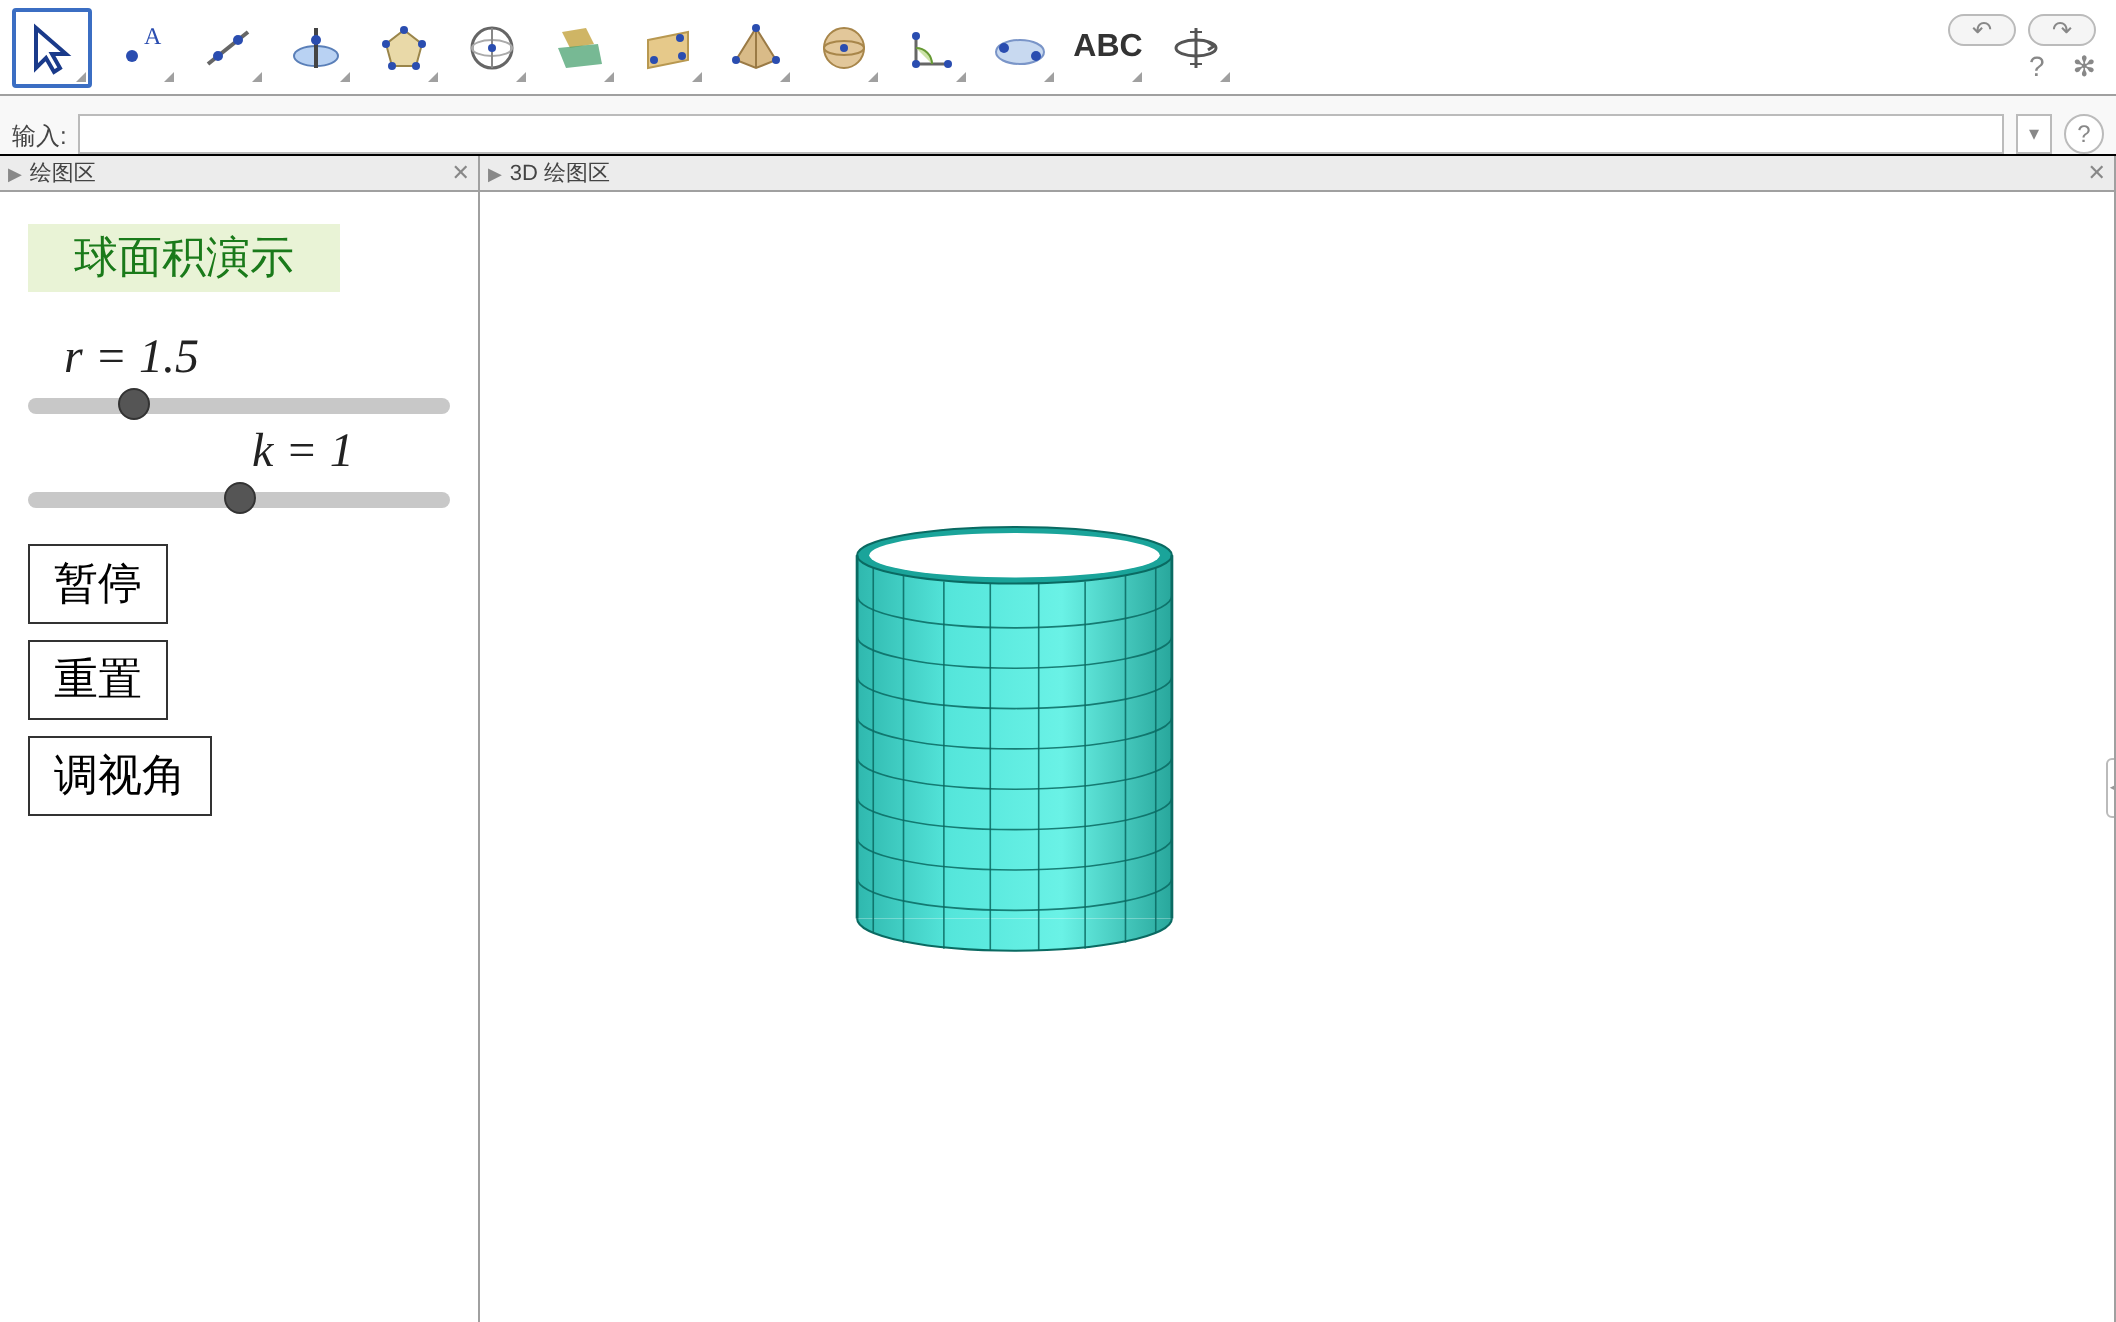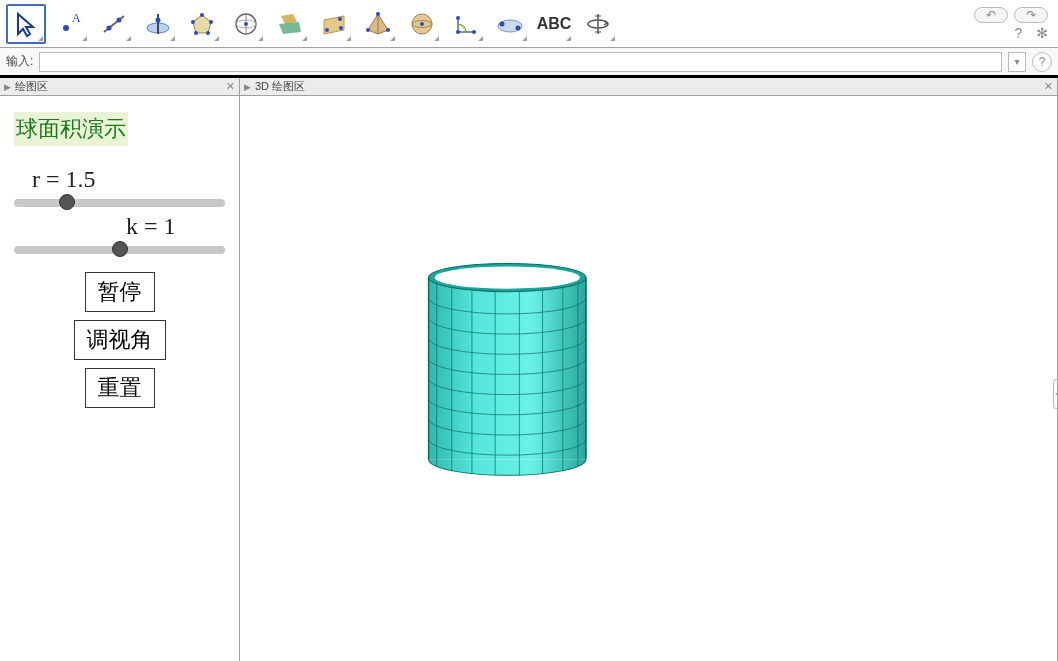--- a/index.html
+++ b/index.html
@@ -11,43 +11,43 @@
 .tool-btn.selected{border-color:#3b6ec3}
 .tool-btn .dd{position:absolute;bottom:1px;right:1px;width:0;height:0;border-left:5px solid transparent;border-bottom:5px solid #a0a0a0}
 .tool-btn svg{pointer-events:none}
 .toolbar-right{margin-left:auto;display:flex;flex-direction:column;align-items:end;gap:2px;padding-right:4px}
 .undo-row{display:flex;gap:6px}
 .ur-btn{width:34px;height:16px;border:1px solid #bbb;border-radius:8px;background:#f5f5f5;display:flex;align-items:center;justify-content:center;cursor:pointer;font-size:12px;color:#888}
 .help-row{display:flex;gap:14px;color:#888;font-size:14px}
 .gear{cursor:pointer}
 
 
-.inputbar{display:flex;align-items:center;height:30px;border-bottom:3px solid #000000;background:#f8f8f8;padding:0 6px;gap:6px}
+.inputbar{display:flex;align-items:flex-end;height:30px;border-bottom:1px solid #000000;background:#f8f8f8;padding:0 6px;gap:6px}
 .inputbar-label{color:#444}
 .inputbar-field{flex:1;height:20px;border:1px solid #bbb;background:#fff;padding:0 6px}
 .inputbar-sel{width:18px;height:20px;border:1px solid #bbb;background:#fff;display:flex;align-items:center;justify-content:center;cursor:pointer;color:#888;font-size:10px}
 .inputbar-help{width:20px;height:20px;border:1px solid #bbb;border-radius:10px;background:#fff;display:flex;align-items:center;justify-content:center;color:#888;cursor:pointer}
 
 
 .main{display:flex;height:calc(661px - 48px - 30px)}
 .panel{display:flex;flex-direction:column;border-right:1px solid #a0a0a0}
 .panel.left{width:240px}
 .panel.right{flex:1}
 .panel-hdr{height:18px;background:#ececec;border-bottom:1px solid #a0a0a0;display:flex;align-items:center;padding:0 4px;gap:4px;font-size:11px;color:#444}
 .panel-hdr .tri{color:#888;font-size:9px}
 .panel-hdr .clx{margin-left:auto;color:#888;cursor:pointer;font-family:sans-serif}
 .panel-body{flex:1;position:relative;background:#fff;overflow:hidden}
 
 
-.demo-title{margin:16px 14px 14px 14px;background:#e9f3d6;color:#1a7a1a;font-family:"KaiTi","STKaiti",serif;font-size:22px;padding:2px 2px;display:inline-block}
+.demo-title{margin:16px 14px 14px 14px;background:#e9f3d6;color:#1a7a1a;font-family:"KaiTi","STKaiti",serif;font-size:22px;padding:2px 23px;display:inline-block}
 .slide-block{margin:6px 14px 2px 14px}
-.slide-label{font-family:"Times New Roman",serif;font-size:24px;color:#222;margin-left:18px}
+.slide-label{font-family:"Times New Roman",serif;font-style:italic;font-size:24px;color:#222;margin-left:18px}
 .slider-track{position:relative;height:8px;border-radius:4px;background:#c8c8c8;margin-top:6px}
 .slider-thumb{position:absolute;top:-5px;width:16px;height:16px;border-radius:50%;background:#555;border:1px solid #333;cursor:pointer}
-.btn-col{margin:18px 14px;display:flex;flex-direction:column;gap:8px;align-items:center}
+.btn-col{margin:18px 14px;display:flex;flex-direction:column;gap:8px;align-items:flex-start}
 .cbtn{border:1px solid #333;background:#fff;font-family:"SimSun","STSong",serif;font-size:22px;padding:4px 12px;cursor:pointer}
 
 
 .handle-r{position:absolute;right:-6px;top:50%;width:10px;height:30px;background:#fff;border:1px solid #bbb;border-radius:3px;display:flex;align-items:center;justify-content:center;color:#999;font-size:8px;cursor:pointer}
 
 </style>
 </head>
 <body>
 
 <div class="toolbar">
@@ -214,22 +214,22 @@
 
       <div class="slide-block">
         <div class="slide-label" style="margin-left:112px">k = 1</div>
         <div class="slider-track">
           <div class="slider-thumb" style="left:calc(50% - 8px)"></div>
         </div>
       </div>
 
       <div class="btn-col">
         <button class="cbtn">暂停</button>
+        <button class="cbtn">重置</button>
         <button class="cbtn">调视角</button>
-        <button class="cbtn">重置</button>
       </div>
     </div>
   </div>
 
   <div class="panel right">
     <div class="panel-hdr">
       <span class="tri">▶</span>
       <span>3D 绘图区</span>
       <span class="clx">✕</span>
     </div>

